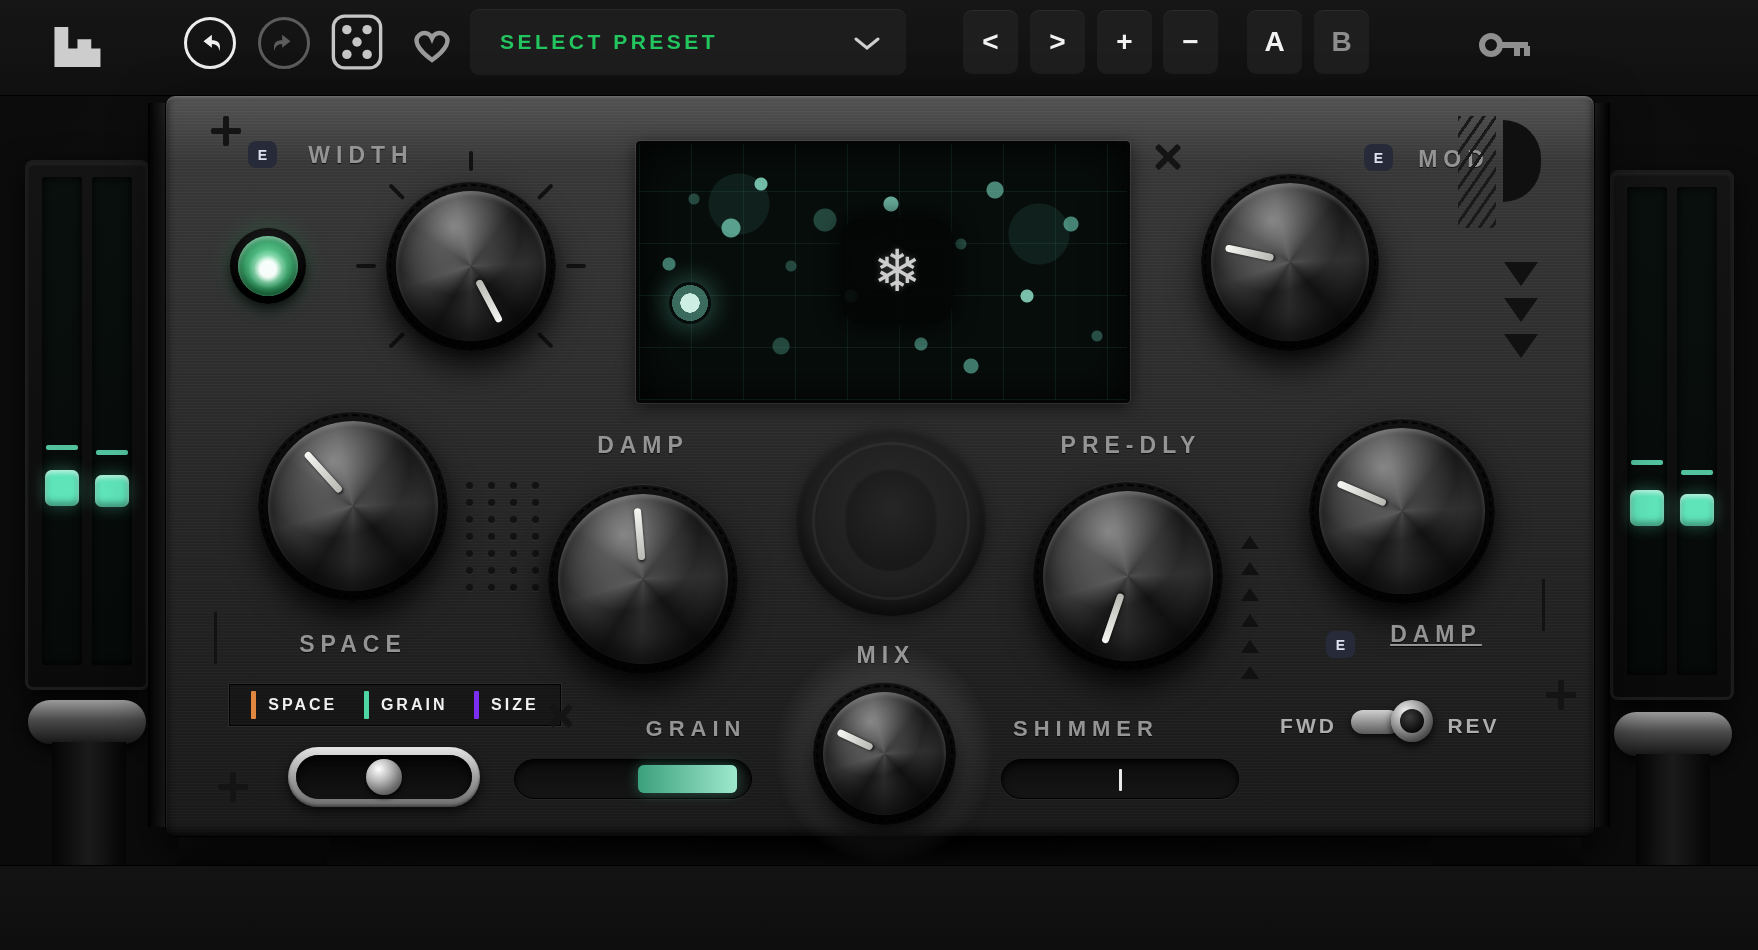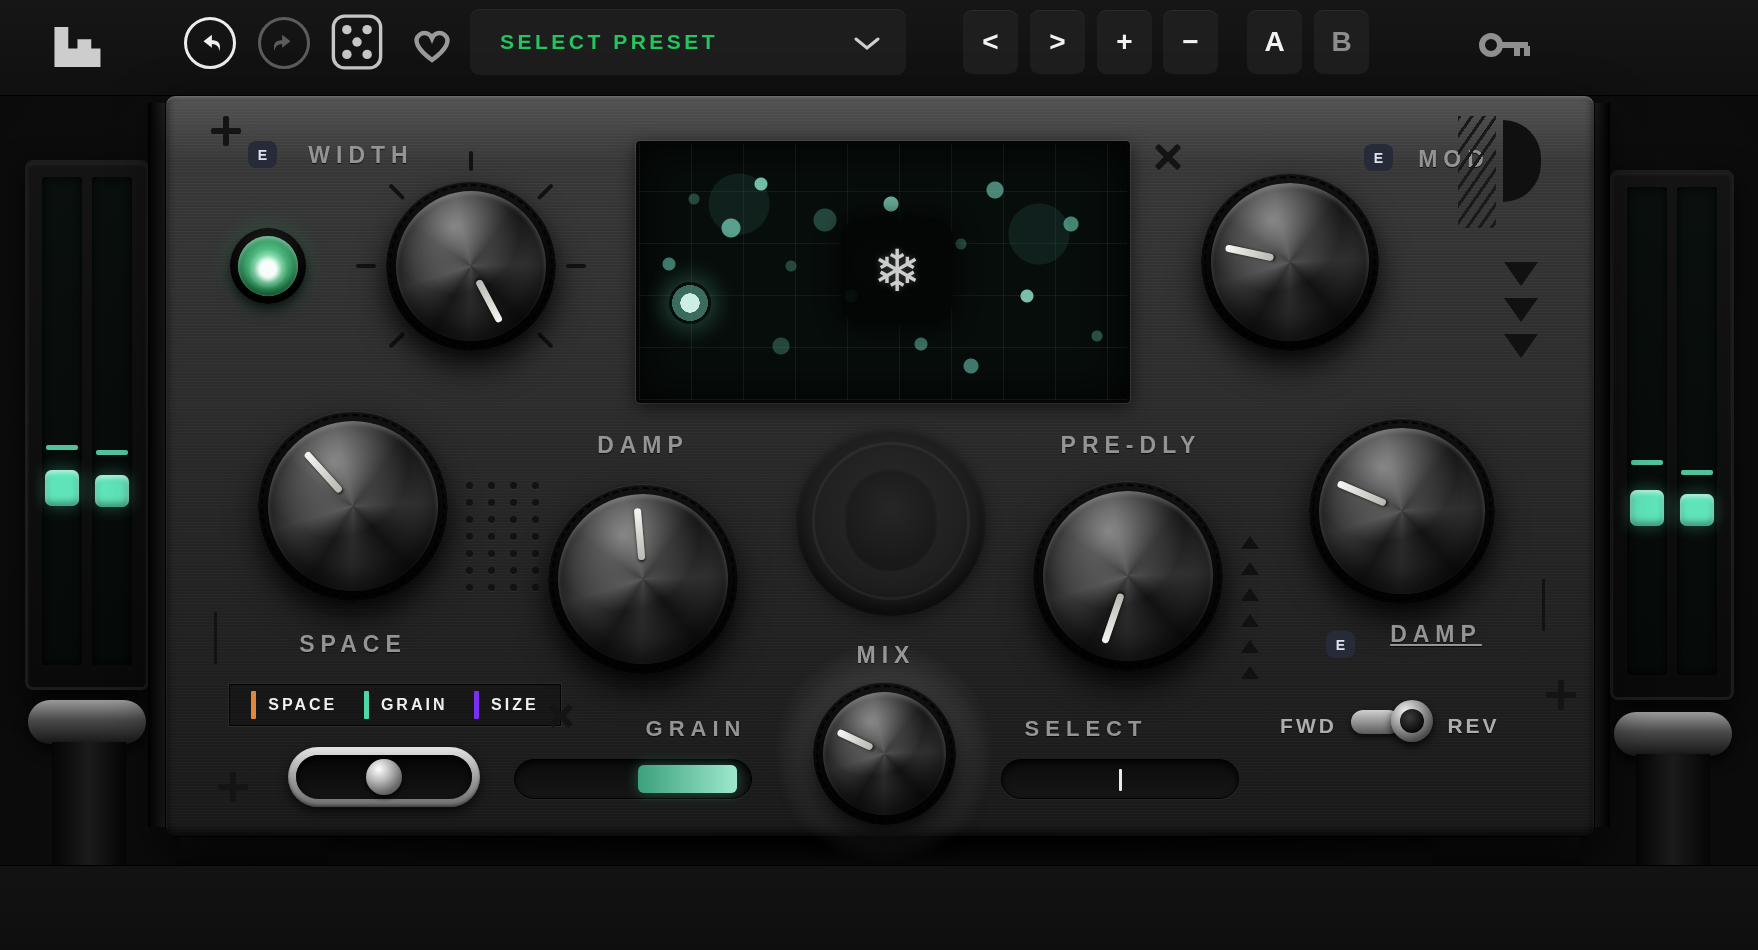--- a/index.html
+++ b/index.html
@@ -410,21 +410,21 @@
       <div class="hs-track">
         <i class="ball"></i>
       </div>
     </div>
 
     <div class="lbl" style="left:470px;top:620px;width:120px;font-size:22px;">GRAIN</div>
     <div class="pill" style="left:348px;top:663px;">
       <i class="fill" style="background: rgb(79, 214, 165);"></i>
     </div>
 
-    <div class="lbl" style="left:830px;top:620px;width:180px;font-size:22px;">SELECT</div>
+    <div class="lbl" style="left:830px;top:620px;width:180px;font-size:22px;">SHIMMER</div>
     <div class="pill" style="left:835px;top:663px;">
       <i class="stick"></i>
     </div>
 
     <div class="lbl" style="left:1100px;top:618px;width:85px;font-size:21px;letter-spacing:3px;color:#adadad;">FWD</div>
     <div class="toggle">
       <div class="tr"></div>
       <div class="hub"></div>
     </div>
     <div class="lbl" style="left:1265px;top:618px;width:85px;font-size:21px;letter-spacing:3px;color:#adadad;">REV</div>

